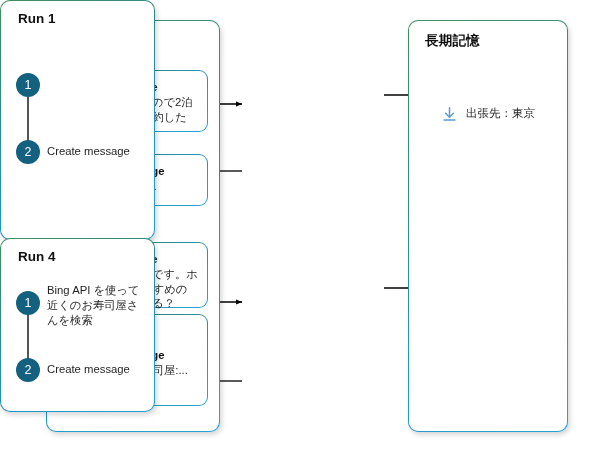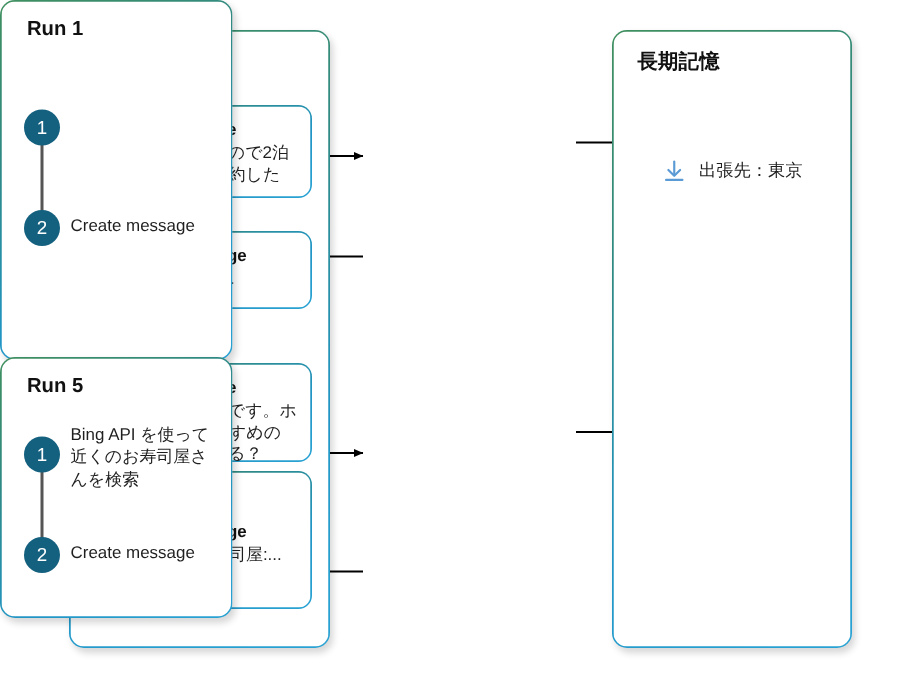--- a/index.html
+++ b/index.html
@@ -213,21 +213,21 @@
     <div class="run-title">Run 1</div>
     <div class="step-line"></div>
 
     <div class="step-circle step-1">1</div>
 
     <div class="step-circle step-2">2</div>
     <div class="step-text step-text-2">Create message</div>
   </div>
 
   <div class="card shadow run-box" id="run-2">
-    <div class="run-title">Run 5</div>
+    <div class="run-title">Run 4</div>
     <div class="step-line"></div>
 
     <div class="step-circle step-1">1</div>
     <div class="step-text step-text-1">Bing API を使って近くのお寿司屋さんを検索</div>
 
     <div class="step-circle step-2">2</div>
     <div class="step-text step-text-2">Create message</div>
   </div>
 
 </div>

